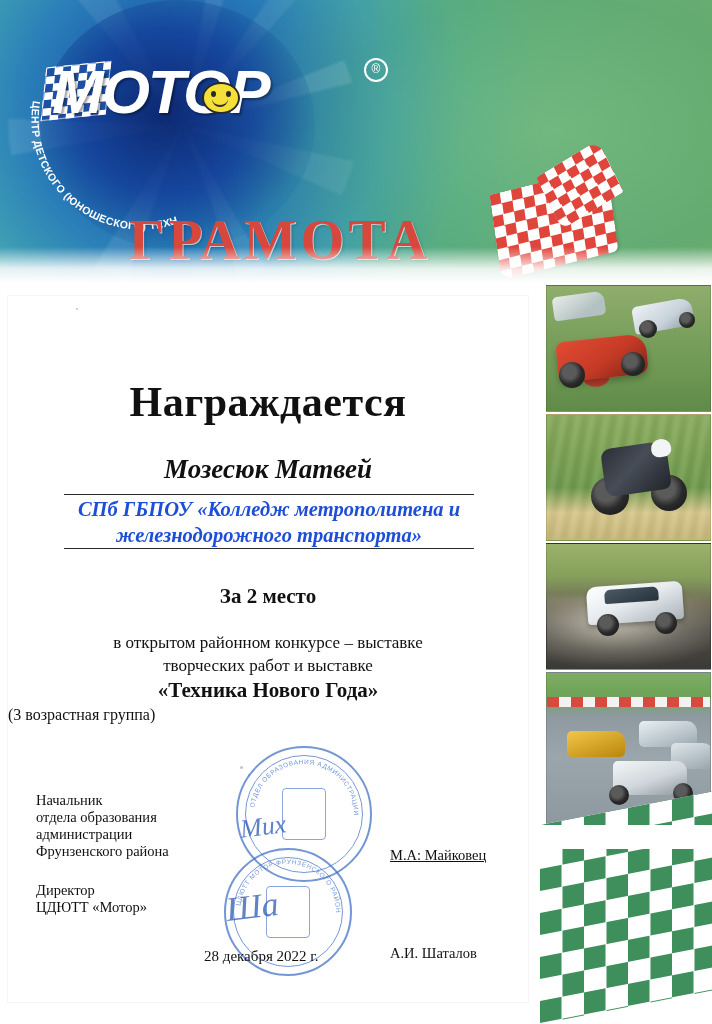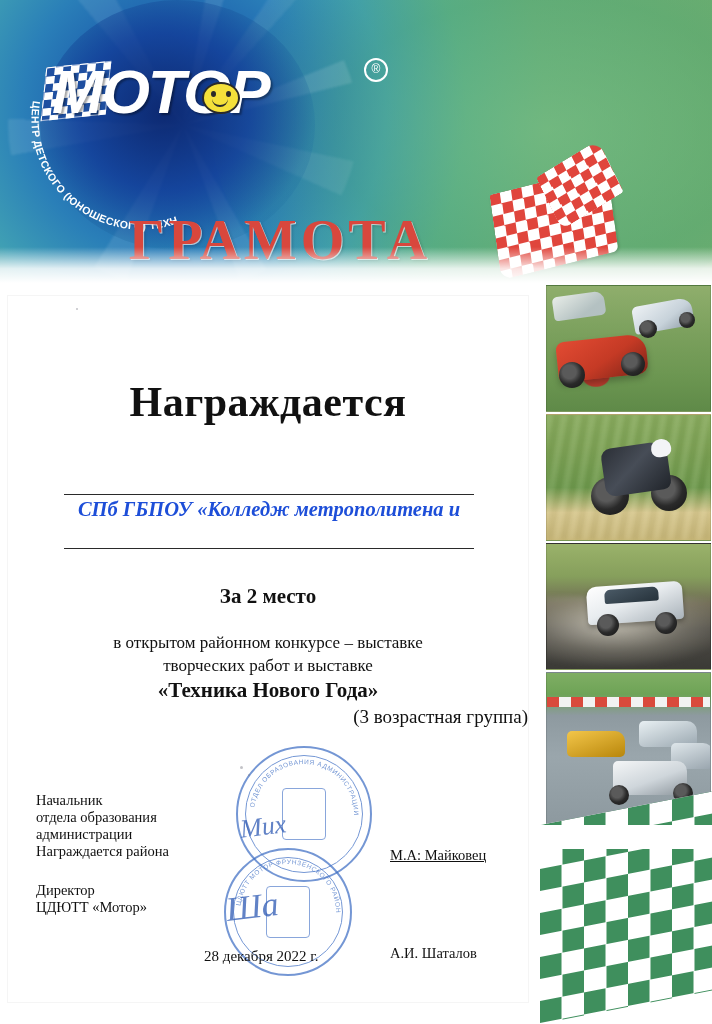--- a/index.html
+++ b/index.html
@@ -391,22 +391,22 @@
     position: absolute;
     left: 0; top: 382px; width: 520px;
     text-align: center;
     font-weight: bold;
     font-size: 21px;
     color: #111111;
   }
   .contest-group {
     position: absolute;
     left: 0; top: 410px; width: 520px;
-    text-align: right;
-    font-size: 19px;
+    text-align: left;
+    font-size: 16px;
     color: #111111;
   }
 
   
   .sig-left-1 {
     position: absolute;
     left: 28px; top: 496px;
     font-size: 14.5px;
     line-height: 17px;
     color: #111111;
@@ -566,23 +566,25 @@
     </div>
   </div>
 
   <div class="check-bottom"></div>
   <div class="check-bottom-mask"></div>
 
   <div class="body-card">
 
     <div class="award-word">Награждается</div>
 
+    <div class="recipient">Мозесюк  Матвей</div>
     <div class="rule rule-1"></div>
     <div class="org">
       <div>СПб ГБПОУ «Колледж метрополитена и</div>
+      <div>железнодорожного транспорта»</div>
     </div>
     <div class="rule rule-2"></div>
 
     <div class="place">За 2 место</div>
 
     <div class="contest-line1">в открытом районном конкурсе – выставке</div>
     <div class="contest-line2">творческих работ и выставке</div>
     <div class="contest-title">«Техника Нового Года»</div>
     <div class="contest-group">(3 возрастная группа)</div>
 
@@ -614,21 +616,21 @@
       </div>
     </div>
 
     <div class="signature-ink ink-1">Мих</div>
     <div class="signature-ink ink-2">Ша</div>
 
     <div class="sig-left-1">
       <div>Начальник</div>
       <div>отдела образования</div>
       <div>администрации</div>
-      <div>Награждается района</div>
+      <div>Фрунзенского района</div>
     </div>
 
     <div class="sig-left-2">
       <div>Директор</div>
       <div>ЦДЮТТ «Мотор»</div>
     </div>
 
     <div class="sig-right-1">М.А: Майковец</div>
     <div class="sig-right-2">А.И. Шаталов</div>
 

